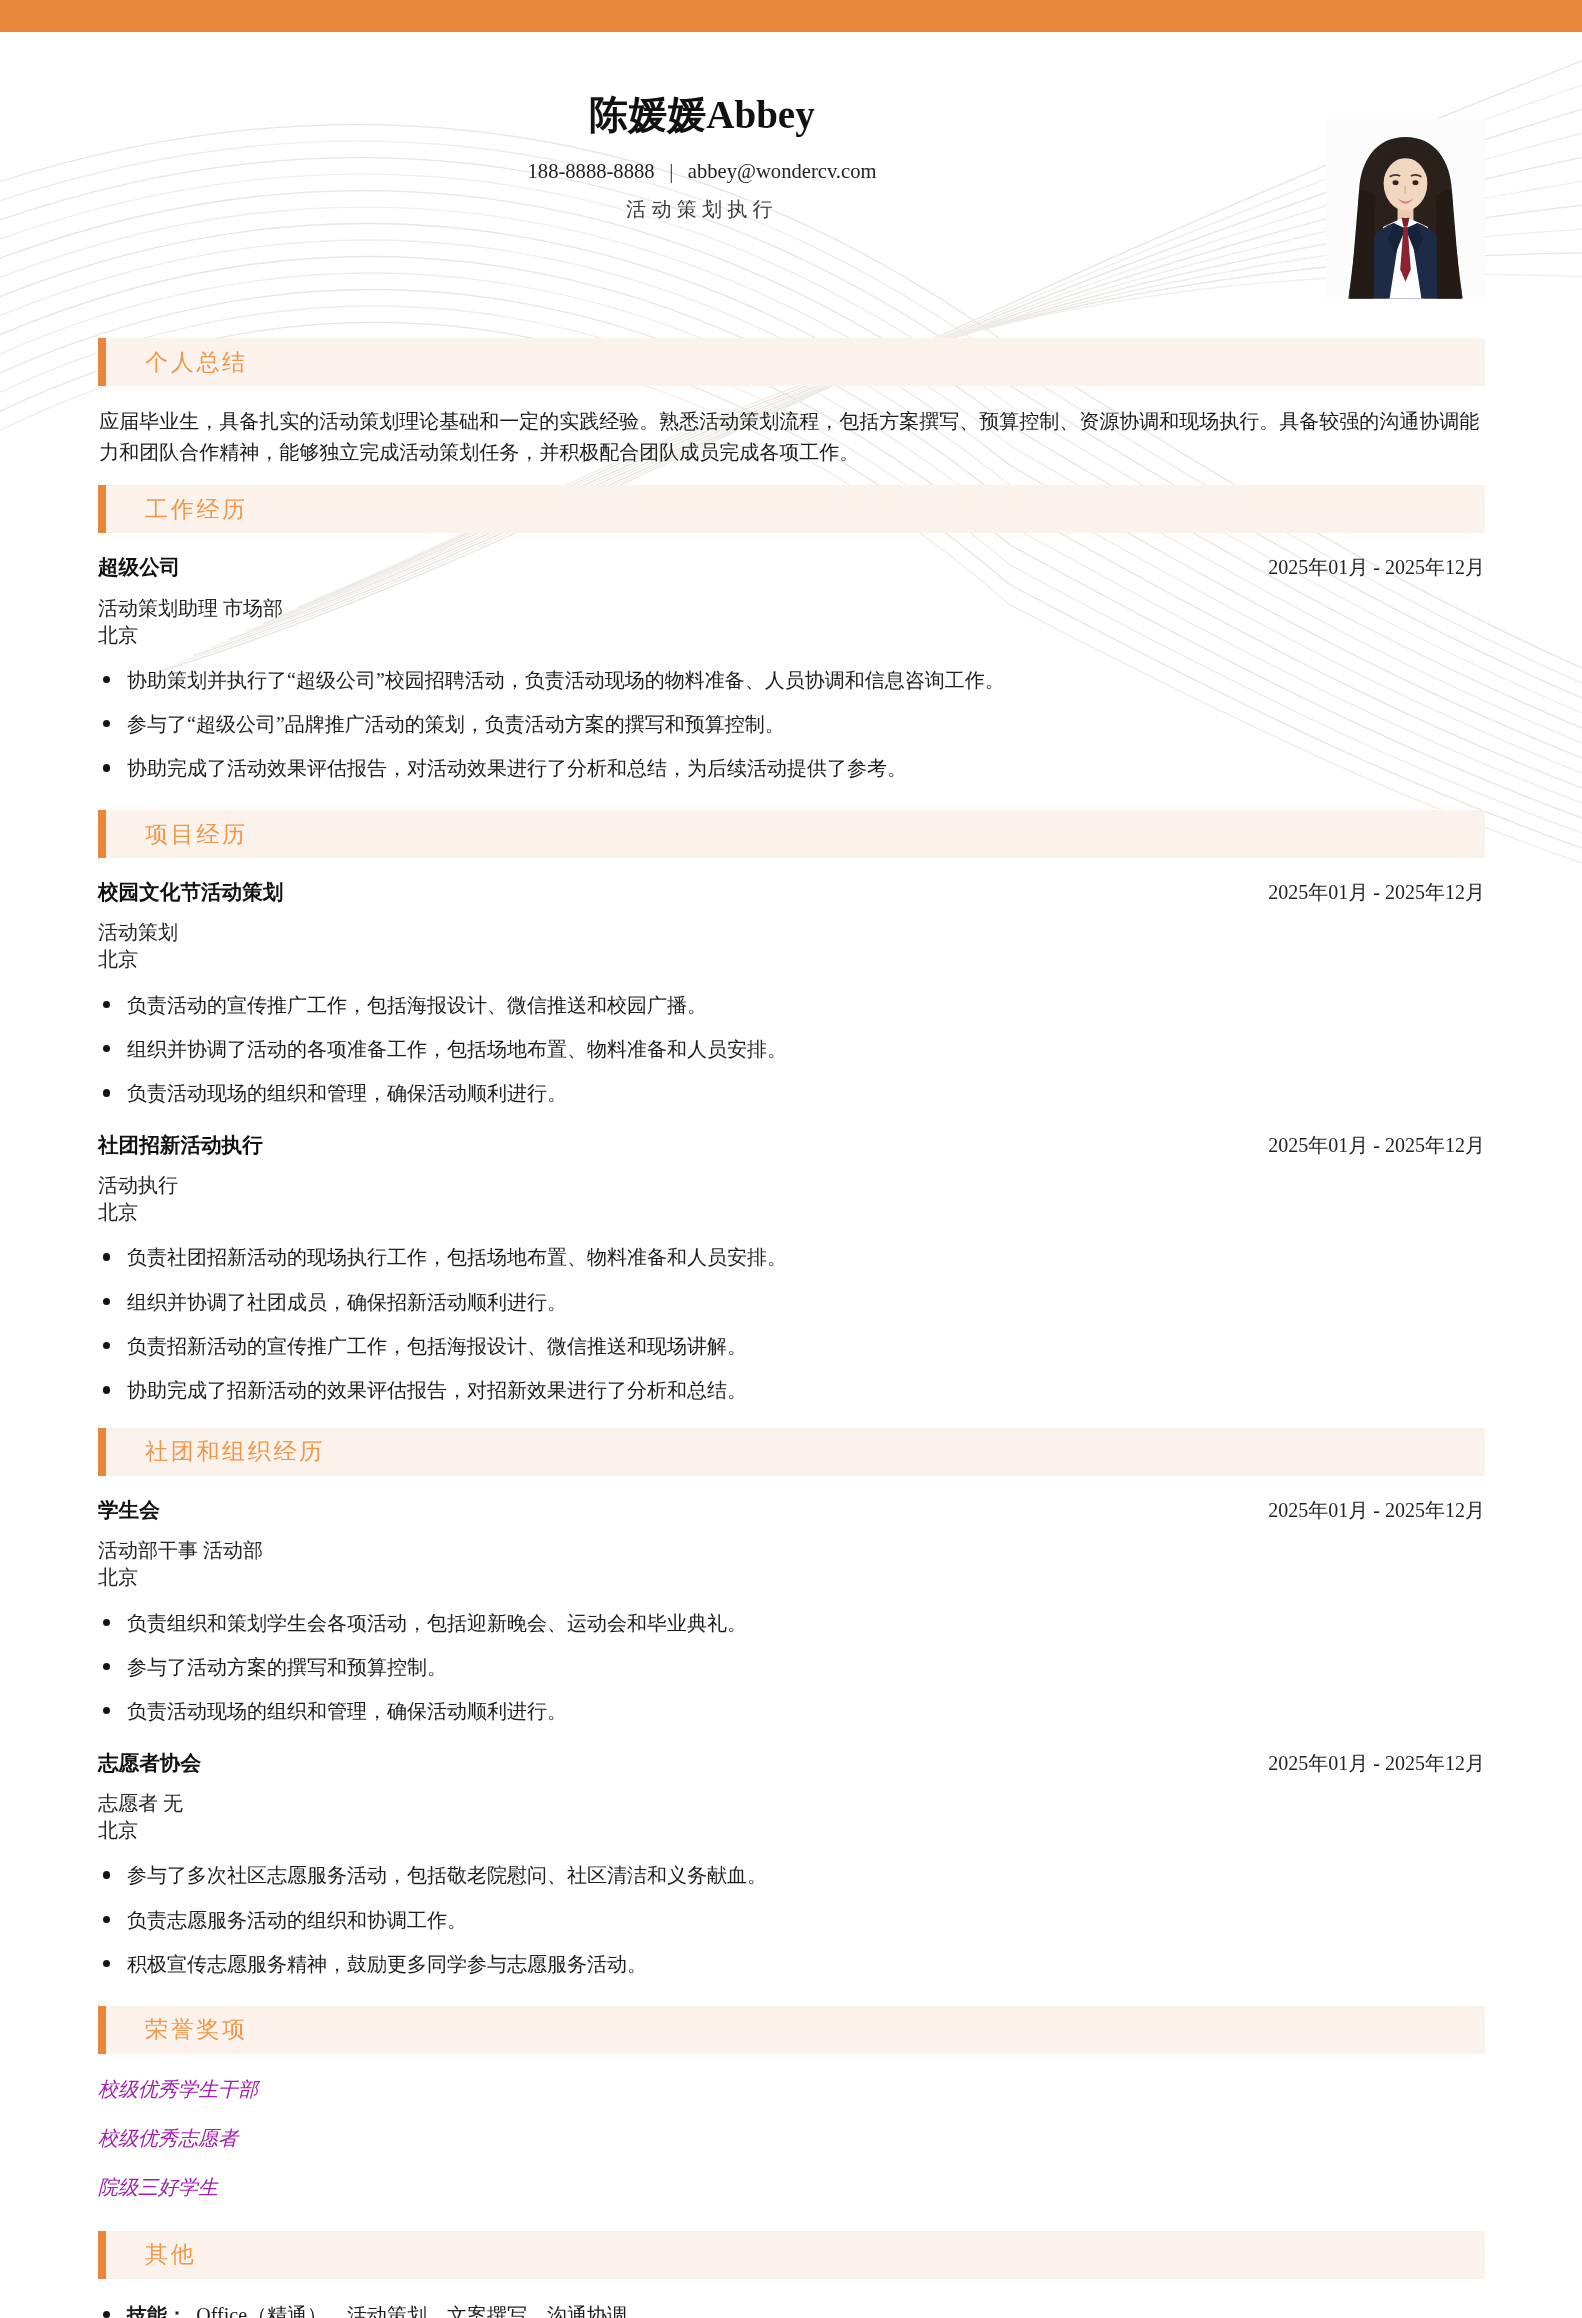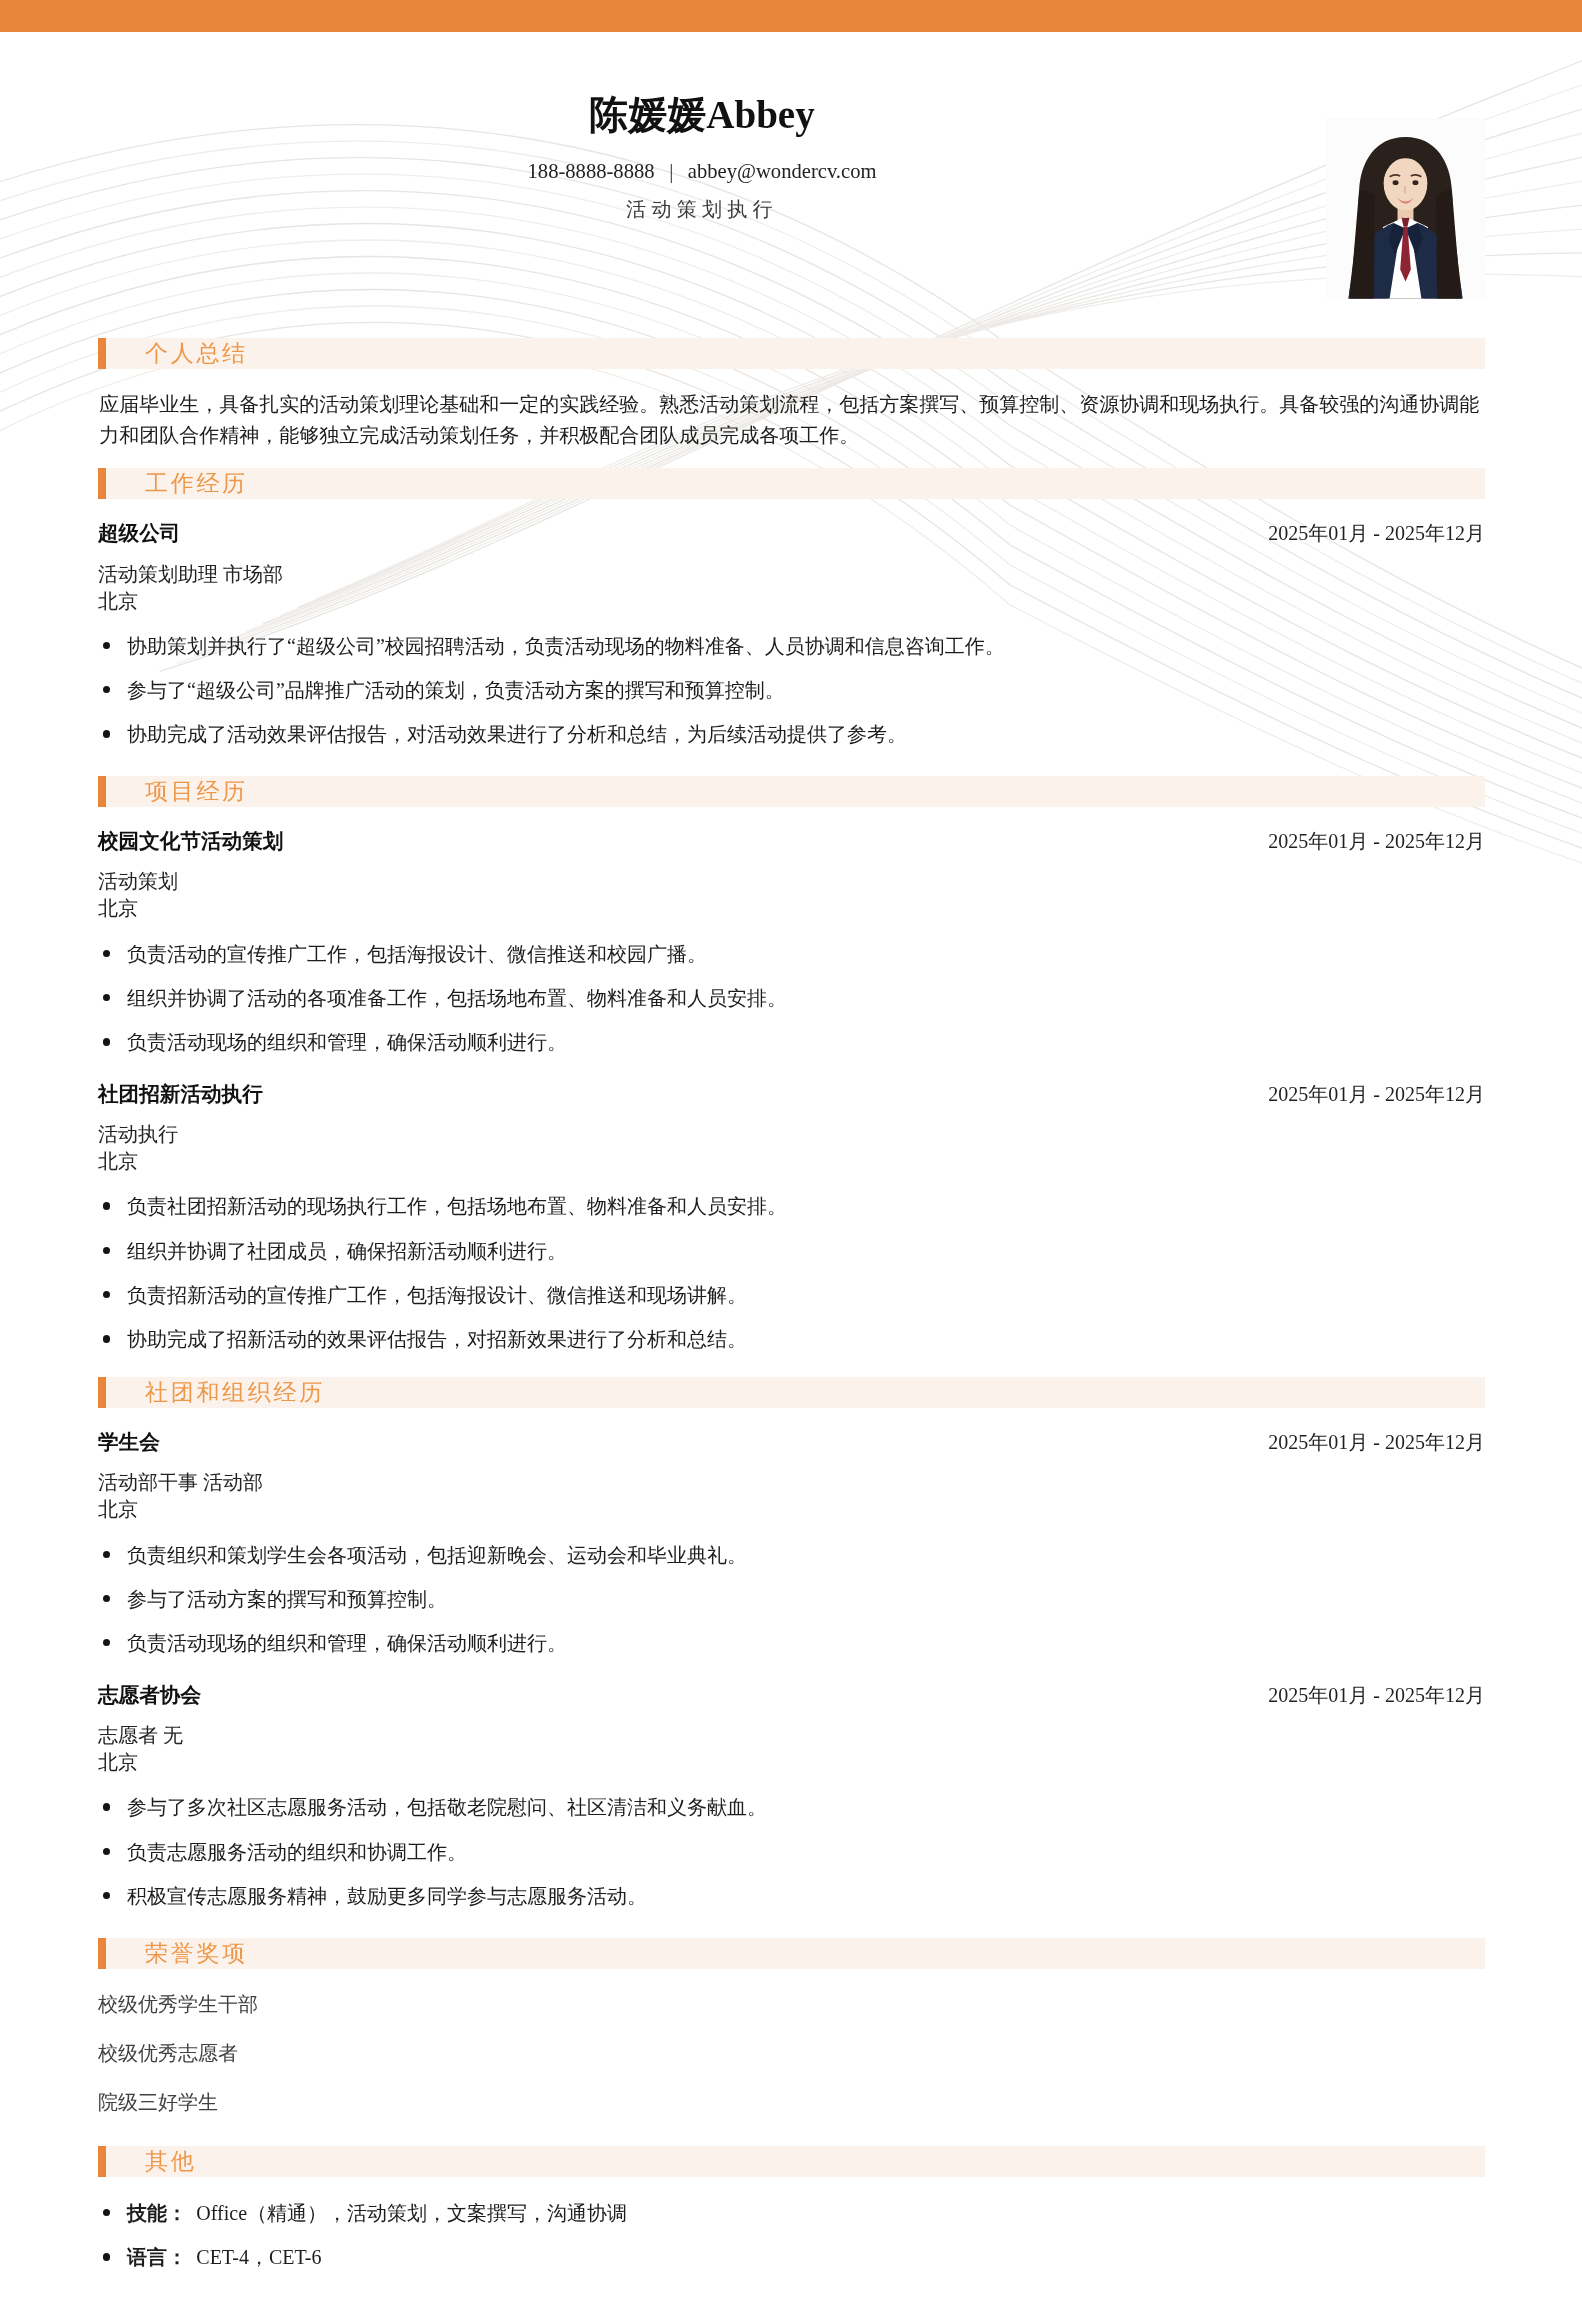--- a/index.html
+++ b/index.html
@@ -23,41 +23,41 @@
   main{position:relative;z-index:1;margin:32px 98px 0 98px;}
   
   header{position:relative;padding-top:60px;height:274px;}
   .header-text{width:calc(100% - 179px);text-align:center;}
   h1.name{margin:0;font-size:39px;line-height:1.2;font-weight:bold;color:#111;}
   .contact{margin-top:21px;font-size:20.6px;line-height:1.15;color:#222;}
   .contact .sep{margin:0 14.6px;color:#333;}
   .job-title{margin-top:12px;font-size:20px;line-height:1.4;letter-spacing:5.3px;color:#3a3a3a;}
   .photo{position:absolute;top:86px;right:0;width:159px;height:181px;display:block;}
   
-  .section-header{position:relative;height:31px;display:flex;align-items:center;background:var(--section-bg);padding-left:47px;}
+  .section-header{position:relative;height:48px;display:flex;align-items:center;background:var(--section-bg);padding-left:47px;}
   .section-header::before{content:"";position:absolute;left:0;top:0;width:8px;height:100%;background:var(--accent);}
   .section-title{font-size:23px;color:var(--title-orange);letter-spacing:2.7px;}
   #sec-summary{margin-top:32px;}
   #sec-work{margin-top:17.3px;}
   #sec-projects{margin-top:26.6px;}
   #sec-orgs{margin-top:22.6px;}
   #sec-honors{margin-top:27px;}
   #sec-other{margin-top:30px;}
   .summary-text{margin:20px 0 0 1.3px;font-size:20px;line-height:1.55;color:var(--text);}
   .entry{margin-top:20px;}
   .entry + .entry{margin-top:22.6px;}
   .row1{display:flex;justify-content:space-between;align-items:flex-end;}
   .org{font-size:20.6px;font-weight:bold;color:#111;}
   .date{font-size:20px;color:#1f1f1f;}
   .row2{display:flex;justify-content:space-between;align-items:baseline;margin-top:13.3px;font-size:20px;color:#232323;flex-direction:column;}
   ul.bullets{margin:17.3px 0 0 0;padding:0;list-style:none;}
   ul.bullets li{position:relative;padding-left:29px;font-size:20px;line-height:1.45;margin-bottom:15.3px;color:var(--text);}
   ul.bullets li::before{content:"";position:absolute;left:4.7px;top:10px;width:7.3px;height:7.3px;border-radius:50%;background:#141414;}
   ul.bullets li .lbl{font-weight:bold;margin-right:9.3px;}
-  .honor-item{margin-top:22px;font-size:20px;color:#404040;}
+  .honor-item{margin-top:22px;font-size:20px;color:#a21caf;font-style:italic;}
   .honor-item:first-of-type{margin-top:24px;}
 </style>
 </head>
 <body>
 
 <div class="topbar"></div>
 
 <svg class="decor" id="waves" viewBox="0 0 2382 3489" aria-hidden="true">
     <path d="M -80 300 C 420 120, 980 130, 1520 520 C 1960 800, 2180 920, 2460 1040"></path>
     <path d="M -80 330 C 420 142, 980 154, 1520 550 C 1960 826, 2180 944, 2460 1062" class="alt"></path>

